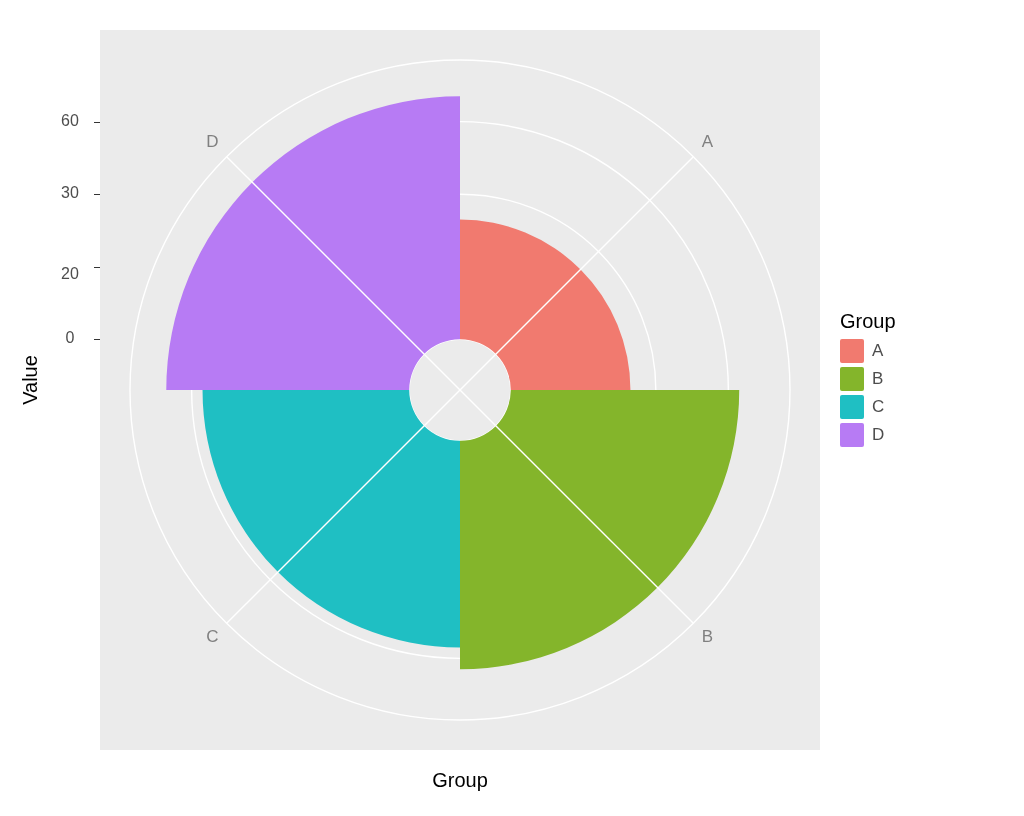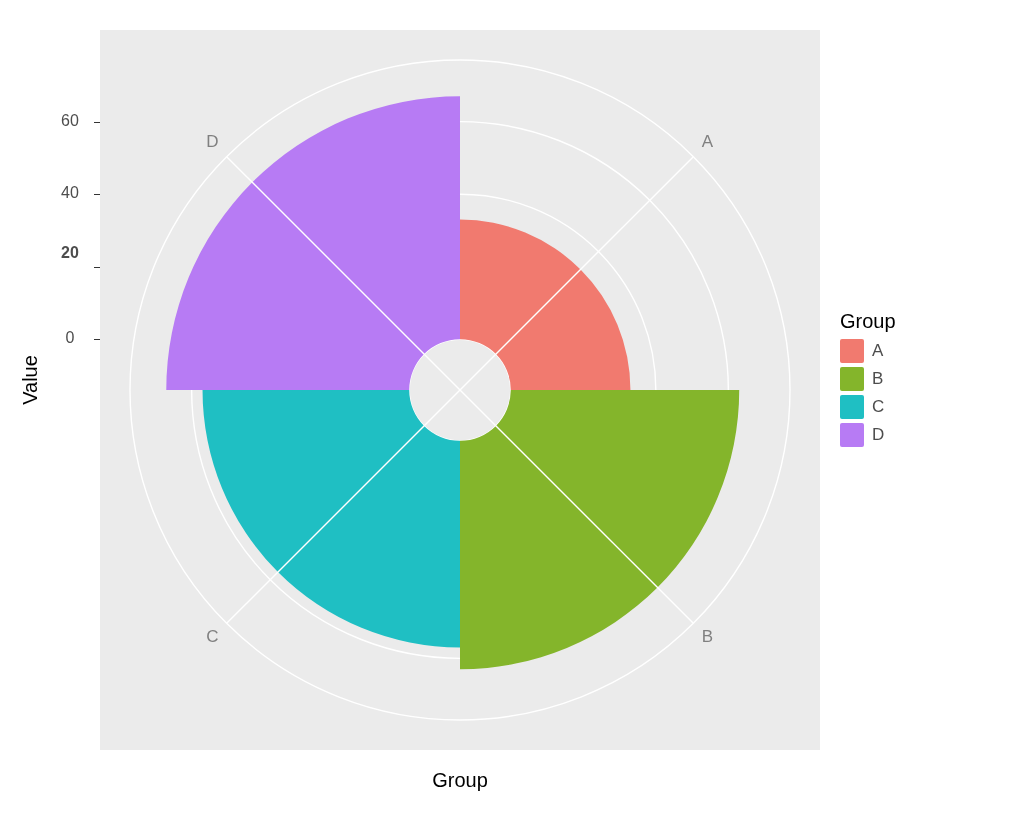--- a/index.html
+++ b/index.html
@@ -108,23 +108,23 @@
         <line x1="360" y1="360" x2="126.65476220843934" y2="593.3452377915607" stroke="#ffffff" stroke-width="1.4"></line>
         <text x="112.51262658470839" y="607.4873734152917" text-anchor="middle" dominant-baseline="middle" fill="#808080" font-size="17" font-family="Arial">C</text>
         <line x1="360" y1="360" x2="126.65476220843925" y2="126.65476220843937" stroke="#ffffff" stroke-width="1.4"></line>
         <text x="112.5126265847083" y="112.51262658470841" text-anchor="middle" dominant-baseline="middle" fill="#808080" font-size="17" font-family="Arial">D</text>
       </svg>
   </div>
 
   <div id="y-ticks">
       <div class="y-tick-label" style="left: 50px; top: 329.231px;">0</div>
       <div class="y-tick-mark" style="left: 94px; top: 339.231px;"></div>
-      <div class="y-tick-label" style="left: 50px; top: 244px; font-weight: bold;">20</div>
+      <div class="y-tick-label" style="left: 50px; top: 265px;">20</div>
       <div class="y-tick-mark" style="left: 94px; top: 266.703px;"></div>
-      <div class="y-tick-label" style="left: 50px; top: 184.176px;">40</div>
+      <div class="y-tick-label" style="left: 50px; top: 184.176px;">30</div>
       <div class="y-tick-mark" style="left: 94px; top: 194.176px;"></div>
       <div class="y-tick-label" style="left: 50px; top: 111.648px;">60</div>
       <div class="y-tick-mark" style="left: 94px; top: 121.648px;"></div>
     </div>
 
   <div class="legend">
     <div class="legend-title">Group</div>
     <div id="legend-items">
         <div class="legend-row">
           <div class="legend-key" style="background: rgb(241, 122, 111);"></div>

